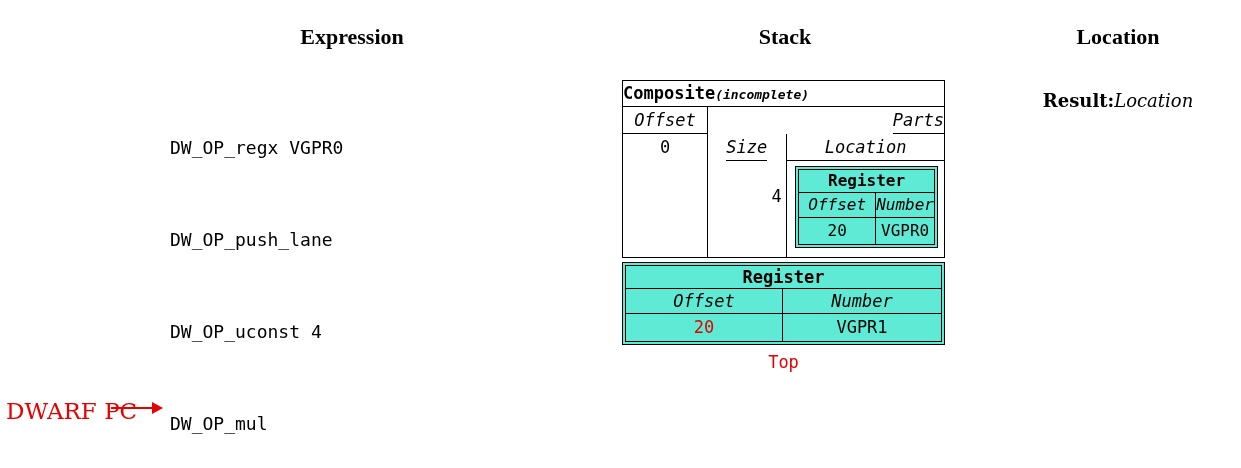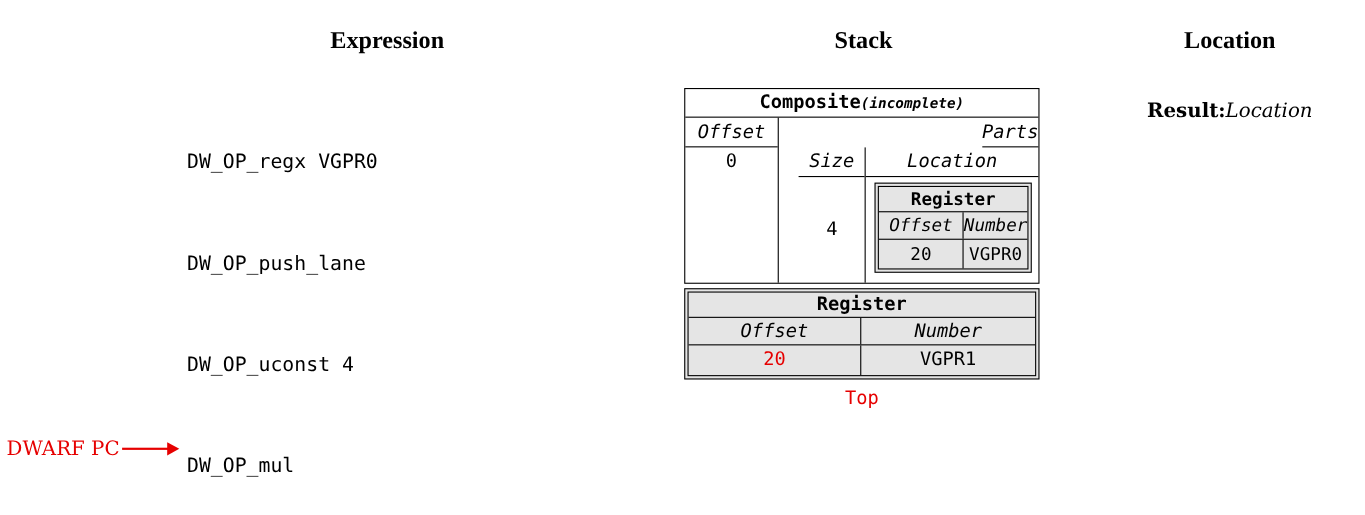--- a/index.html
+++ b/index.html
@@ -24,55 +24,55 @@
   
   .expr-list {
     position:absolute; left:170px; top:72px;
     font-size:18px; line-height:30.6px; white-space:pre;
   }
   .expr-line { height:30.6px; }
 
   
   .pc-label {
     position:absolute; left:6px; top:398px;
-    font-family:"DejaVu Serif", serif; font-size:18px;
+    font-family:"DejaVu Serif", serif; font-size:23px;
     color:var(--accent,#e60000);
   }
   .pc-arrow-line {
     position:absolute; left:111px; top:407px;
     width:43px; height:2px; background:var(--accent,#e60000);
   }
   .pc-arrow-head {
     position:absolute; left:152px; top:402px;
     width:0; height:0;
     border-top:6px solid transparent;
     border-bottom:6px solid transparent;
     border-left:11px solid var(--accent,#e60000);
   }
 
   
   .stack { position:absolute; left:622px; top:80px; width:323px; font-size:17px; }
   .cell-hdr { font-style:italic; text-align:center; }
 
   .composite { width:323px; height:178px; border:1px solid #000; }
-  .comp-title { height:26px; line-height:25px; border-bottom:1px solid #000; text-align:center; }
+  .comp-title { height:26px; line-height:25px; border-bottom:1px solid #000; }
   .comp-title .title-main { font-weight:bold; font-size:17px; }
   .comp-title .title-suffix { font-weight:bold; font-style:italic; font-size:13px; }
   .comp-body { display:flex; height:150px; }
   .comp-offset-col { width:85px; border-right:1px solid #000; display:flex; flex-direction:column; }
   .hdr-row { height:27px; line-height:26px; border-bottom:1px solid #000; }
   .comp-offset-val { height:28px; line-height:27px; text-align:center; }
   .comp-parts-col { flex:1; display:flex; flex-direction:column;align-items:flex-end; }
   .parts-body { flex:1; display:flex; }
-  .size-col { width:61px; border-right:1px solid #000; display:flex; flex-direction:column; }
+  .size-col { width:61px; border-right:1px solid #000; display:flex; flex-direction:row; }
   .size-val { flex:1; display:flex; align-items:center; justify-content:center; }
   .loc-col { flex:1; display:flex; flex-direction:column; }
 
   
-  .dbl-outer { border:1px solid #000; padding:2px; background:#e5e5e5; }
+  .dbl-outer { border:1px solid #000; padding:2px; background:#5eead4; }
   .dbl-inner { border:1px solid #000; }
 
   .nested-reg-wrap { margin:5px 6px 0 8px; }
   .nested-reg-wrap .reg-title { height:23px; line-height:22px; font-weight:bold; text-align:center; border-bottom:1px solid #000; font-size:16px; }
   .nested-reg-wrap .reg-hdr-row { display:flex; height:25px; line-height:24px; border-bottom:1px solid #000; font-size:16px; }
   .nested-reg-wrap .reg-val-row { display:flex; height:26px; line-height:25px; font-size:16px; }
   .nested-reg-wrap .reg-col-l { width:77px; border-right:1px solid #000; text-align:center; }
   .nested-reg-wrap .reg-col-r { flex:1; text-align:center; }
 
   .register-box { width:323px; margin-top:4px; }

